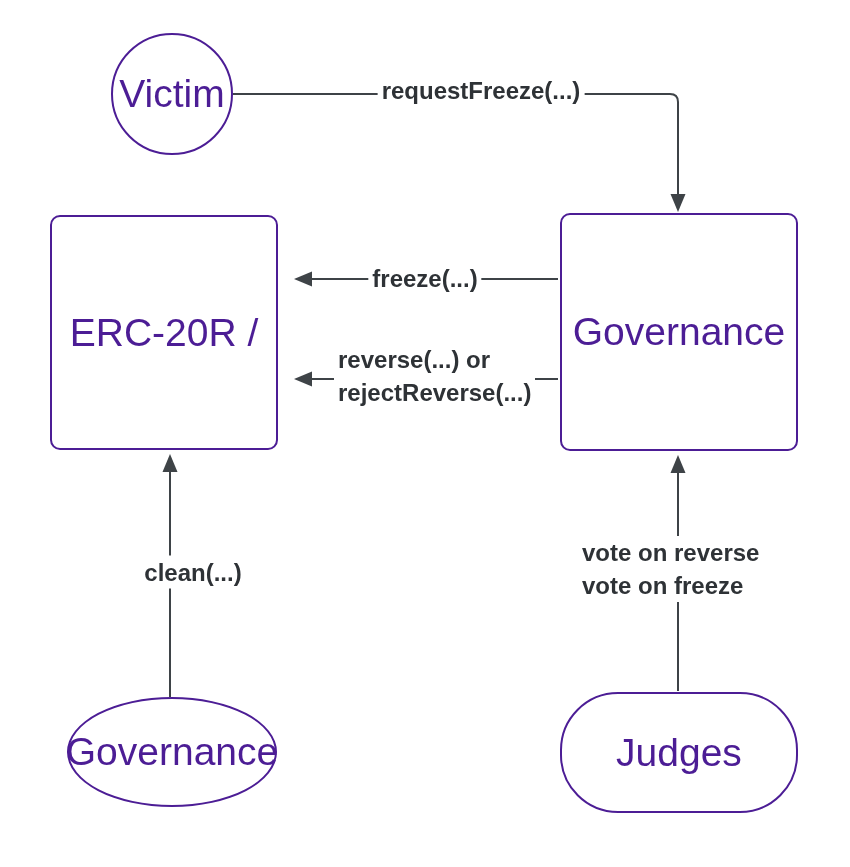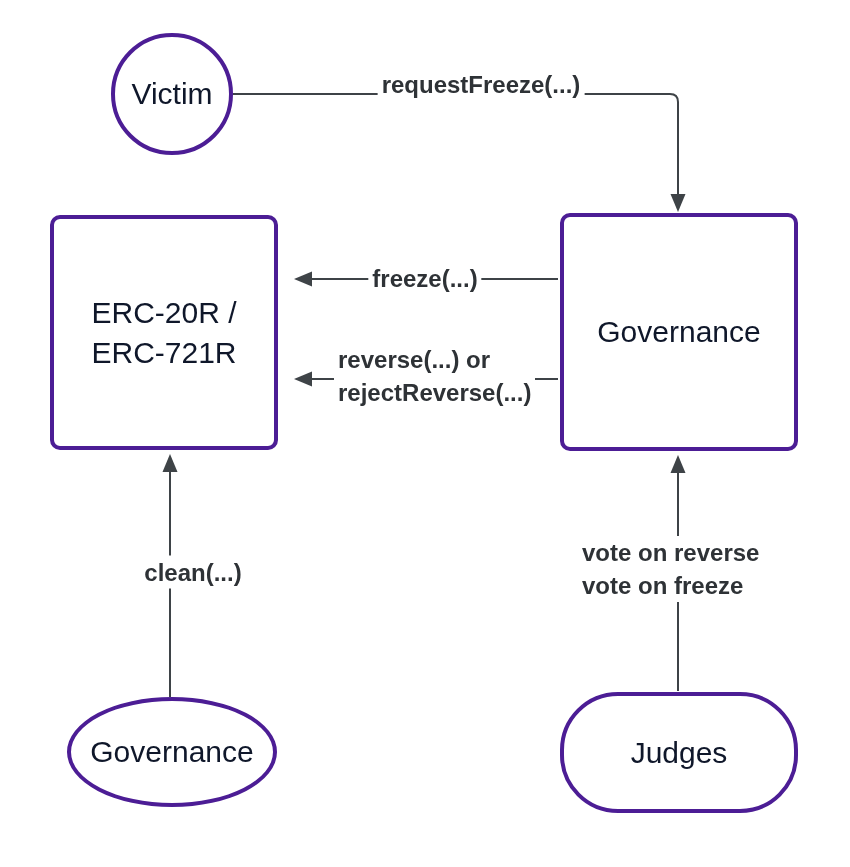--- a/index.html
+++ b/index.html
@@ -27,27 +27,27 @@
     stroke-width: 2;
   }
   .arrowhead {
     fill: #3e4347;
     stroke: none;
   }
   .node {
     position: absolute;
     box-sizing: border-box;
     background: #ffffff;
-    border: 4px solid #4c1d95;
+    border: 2px solid #4c1d95;
     display: flex;
     align-items: center;
     justify-content: center;
     text-align: center;
-    color: #0f172a;
-    font-size: 30px;
+    color: #4c1d95;
+    font-size: 39px;
     line-height: 40px;
     z-index: 1;
   }
   .node-victim {
     left: 111px; top: 33px;
     width: 122px; height: 122px;
     border-radius: 50%;
   }
   .node-erc {
     left: 50px; top: 215px;
@@ -76,39 +76,38 @@
     background: #ffffff;
     color: #2e3236;
     font-size: 24px;
     font-weight: bold;
     line-height: 33px;
     white-space: nowrap;
     padding: 0 4px;
   }
   .edge-label.center-anchor { transform: translate(-50%, -50%); }
   .edge-label.left-anchor   { transform: translate(0, -50%); text-align: left; }
-  .lbl-request-freeze { left: 481px; top: 84px; }
+  .lbl-request-freeze { left: 481px; top: 90px; }
   .lbl-freeze         { left: 425px; top: 278px; }
   .lbl-reverse        { left: 334px; top: 376px; }
   .lbl-clean          { left: 171px; top: 572px; margin-left: 22px; }
   .lbl-vote           { left: 578px; top: 569px; }
 </style>
 </head>
 <body>
 
 <div class="canvas">
 
   <div class="node node-victim">
     <span>Victim</span>
   </div>
 
   <div class="node node-erc">
     <span>
       <span style="display:block">ERC-20R /</span>
-      <span style="display:block">ERC-721R</span>
     </span>
   </div>
 
   <div class="node node-governance-contract">
     <span>
       <span style="display:block">Governance</span>
     </span>
   </div>
 
   <div class="node node-governance">

